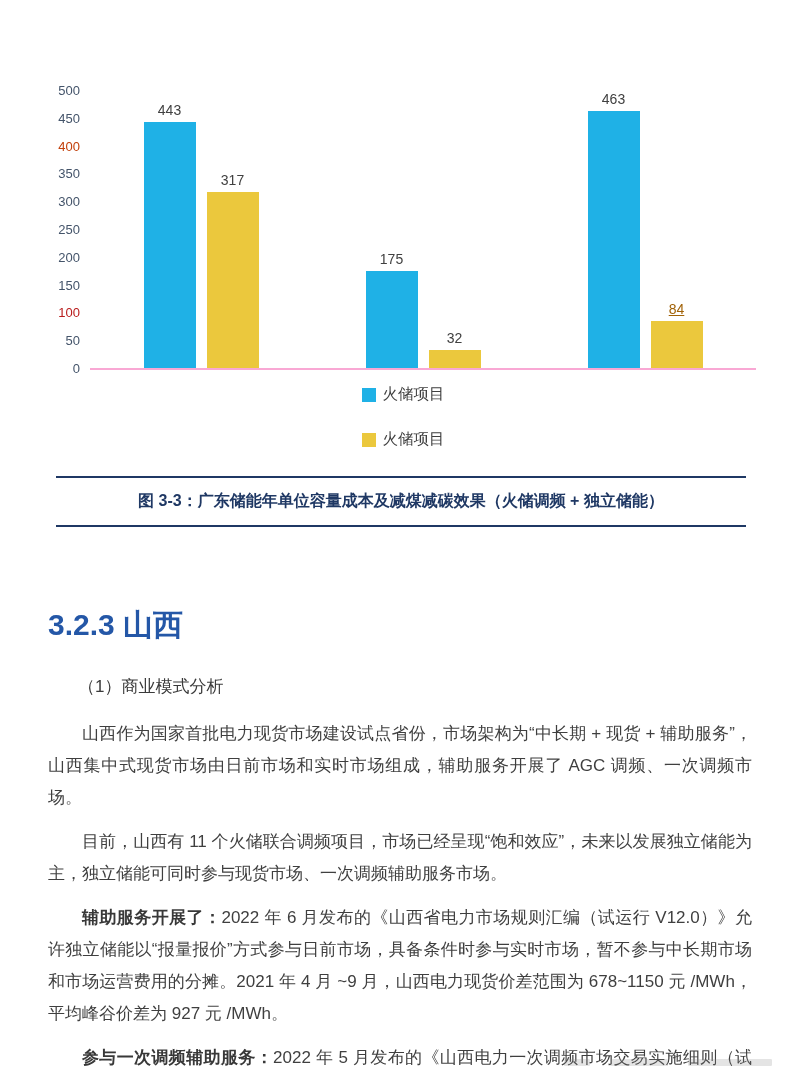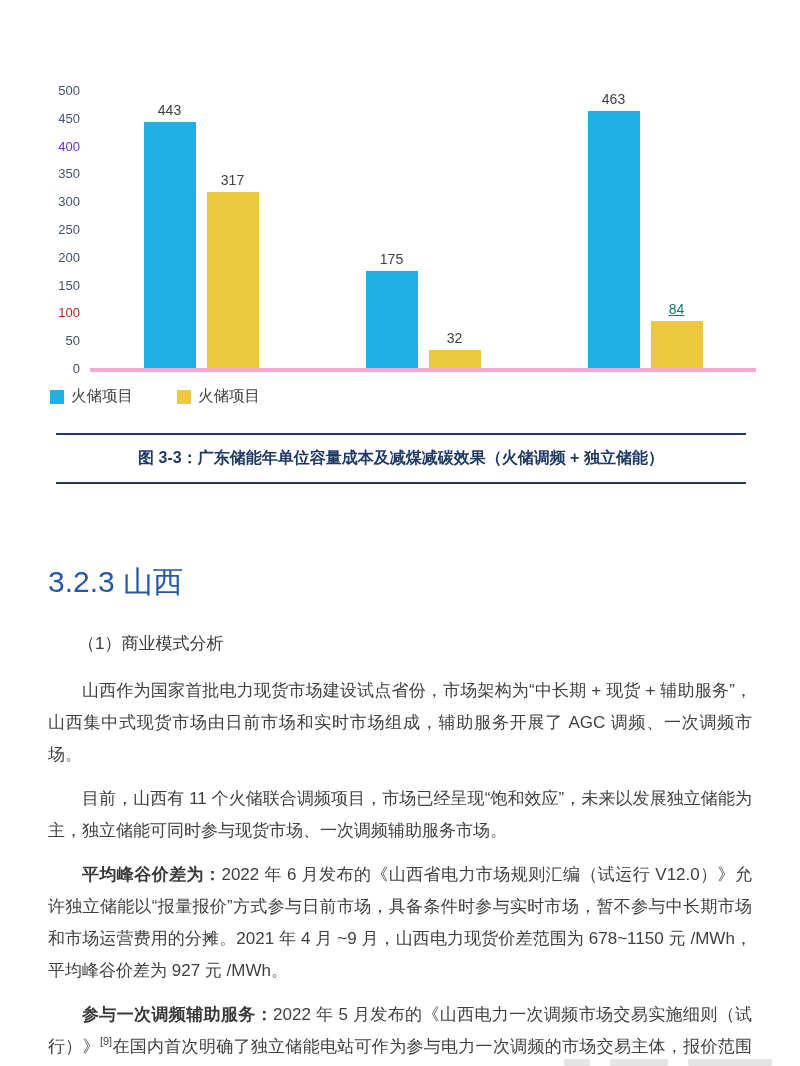--- a/index.html
+++ b/index.html
@@ -10,40 +10,40 @@
   
   .chart{margin:90px 44px 0 50px;}
   .chart-body{display:flex;}
   .y-axis{position:relative;width:40px;height:278px;flex:none;}
   .ytick{
     position:absolute;right:10px;transform:translateY(50%);
     font-size:13px;color:#44546a;line-height:1;
   }
   .plot{
     flex:1;position:relative;height:278px;
-    border-bottom:4px solid #f9a8d4;display:flex;
+    border-bottom:2px solid #f9a8d4;display:flex;
   }
   .group{flex:1;display:flex;justify-content:center;align-items:flex-end;gap:11px;height:100%;}
   .barwrap{width:52px;display:flex;flex-direction:column;justify-content:flex-end;align-items:center;height:100%;}
   .bar-value{font-size:14px;color:#404040;margin-bottom:5px;line-height:1;}
   .bar{width:100%;}
   .x-labels{display:flex;margin-left:40px;margin-top:6px;}
   .x-label{flex:1;text-align:center;font-size:15px;color:#404040;}
-  .legend{display:flex;justify-content:flex-start;align-items:center;gap:44px;margin-top:14px;}
+  .legend{display:flex;justify-content:flex-end;align-items:center;gap:24px;margin-top:14px;flex-direction:column;}
   .legend-item{display:flex;align-items:center;gap:7px;}
   .legend-swatch{width:14px;height:14px;flex:none;}
   .legend-label{font-size:15.5px;color:#404040;}
   
   .figure-caption{
     margin:26px 54px 0 56px;border-top:2px solid #1f3864;border-bottom:2px solid #1f3864;
     padding:13px 10px;text-align:center;font-size:16px;font-weight:bold;color:#1f3864;
   }
   
   .section{margin:80px 48px 0 48px;}
-  .section-heading{font-size:30px;font-weight:400;color:#2457a7;line-height:1.2;}
+  .section-heading{font-size:30px;font-weight:700;color:#2457a7;line-height:1.2;}
   .section-subheading{margin-top:32px;padding-left:30px;font-size:17px;color:#3a3a3a;}
   .paras{margin-top:20px;}
   .body-para{
     margin:0 0 12px 0;font-size:17px;line-height:32px;color:#3f3f3f;
     text-align:justify;text-indent:2em;
   }
   .body-para strong{font-weight:bold;color:#383838;}
   .body-para sup{font-size:11px;line-height:0;}
   
   .watermark{
@@ -62,21 +62,21 @@
     <div class="chart-body">
       <div class="y-axis">
           <div class="ytick" style="bottom: 0%; color: rgb(68, 84, 106);">0</div>
           <div class="ytick" style="bottom: 10%; color: rgb(68, 84, 106);">50</div>
           <div class="ytick" style="bottom: 20%; color: #b91c1c;">100</div>
           <div class="ytick" style="bottom: 30%; color: rgb(68, 84, 106);">150</div>
           <div class="ytick" style="bottom: 40%; color: rgb(68, 84, 106);">200</div>
           <div class="ytick" style="bottom: 50%; color: rgb(68, 84, 106);">250</div>
           <div class="ytick" style="bottom: 60%; color: rgb(68, 84, 106);">300</div>
           <div class="ytick" style="bottom: 70%; color: rgb(68, 84, 106);">350</div>
-          <div class="ytick" style="bottom: 80%; color: #6d28d9;">400</div>
+          <div class="ytick" style="bottom: 80%; color: #c2410c;">400</div>
           <div class="ytick" style="bottom: 90%; color: rgb(68, 84, 106);">450</div>
           <div class="ytick" style="bottom: 100%; color: rgb(68, 84, 106);">500</div>
         </div>
       <div class="plot">
           <div class="group">
             <div class="barwrap">
               <div class="bar-value" style="color: rgb(64, 64, 64);">443</div>
               <div class="bar" style="height: 88.6%; background: rgb(31, 177, 230);"></div>
             </div>
             <div class="barwrap">
@@ -93,21 +93,21 @@
               <div class="bar-value" style="color: rgb(64, 64, 64);">32</div>
               <div class="bar" style="height: 6.4%; background: rgb(235, 200, 61);"></div>
             </div>
           </div>
           <div class="group">
             <div class="barwrap">
               <div class="bar-value" style="color: rgb(64, 64, 64);">463</div>
               <div class="bar" style="height: 92.6%; background: rgb(31, 177, 230);"></div>
             </div>
             <div class="barwrap">
-              <div class="bar-value" style="color: #0f766e; text-decoration: underline;">84</div>
+              <div class="bar-value" style="color: #a16207; text-decoration: underline;">84</div>
               <div class="bar" style="height: 16.8%; background: rgb(235, 200, 61);"></div>
             </div>
           </div>
         </div>
     </div>
     <div class="legend">
         <div class="legend-item">
           <span class="legend-swatch" style="background: rgb(31, 177, 230);"></span>
           <span class="legend-label">火储项目</span>
         </div>
@@ -119,21 +119,21 @@
   </div>
 
   <div class="figure-caption" style="color: rgb(31, 56, 100); border-color: rgb(31, 56, 100);">图 3-3：广东储能年单位容量成本及减煤减碳效果（火储调频 + 独立储能）</div>
 
   <div class="section">
     <div class="section-heading" style="color: rgb(36, 87, 167);">3.2.3 山西</div>
     <div class="section-subheading">（1）商业模式分析</div>
     <div class="paras">
         <p class="body-para"><span>山西作为国家首批电力现货市场建设试点省份，市场架构为“中长期 + 现货 + 辅助服务”，山西集中式现货市场由日前市场和实时市场组成，辅助服务开展了 AGC 调频、一次调频市场。</span></p>
         <p class="body-para"><span>目前，山西有 11 个火储联合调频项目，市场已经呈现“饱和效应”，未来以发展独立储能为主，独立储能可同时参与现货市场、一次调频辅助服务市场。</span></p>
-        <p class="body-para"><strong>平均峰谷价差为：</strong><span>2022 年 6 月发布的《山西省电力市场规则汇编（试运行 V12.0）》允许独立储能以“报量报价”方式参与日前市场，具备条件时参与实时市场，暂不参与中长期市场和市场运营费用的分摊。2021 年 4 月 ~9 月，山西电力现货价差范围为 678~1150 元 /MWh，平均峰谷价差为 927 元 /MWh。</span></p>
+        <p class="body-para"><strong>辅助服务开展了：</strong><span>2022 年 6 月发布的《山西省电力市场规则汇编（试运行 V12.0）》允许独立储能以“报量报价”方式参与日前市场，具备条件时参与实时市场，暂不参与中长期市场和市场运营费用的分摊。2021 年 4 月 ~9 月，山西电力现货价差范围为 678~1150 元 /MWh，平均峰谷价差为 927 元 /MWh。</span></p>
         <p class="body-para"><strong>参与一次调频辅助服务：</strong><span>2022 年 5 月发布的《山西电力一次调频市场交易实施细则（试行）》</span><sup>[9]</sup><span>在国内首次明确了独立储能电站可作为参与电力一次调频的市场交易主体，报价范围为 5-10 元 /MW。</span></p>
       </div>
   </div>
 
   <div class="watermark">
     <i class="wm-a"></i>
     <i class="wm-b"></i>
     <i class="wm-c"></i>
   </div>
 

